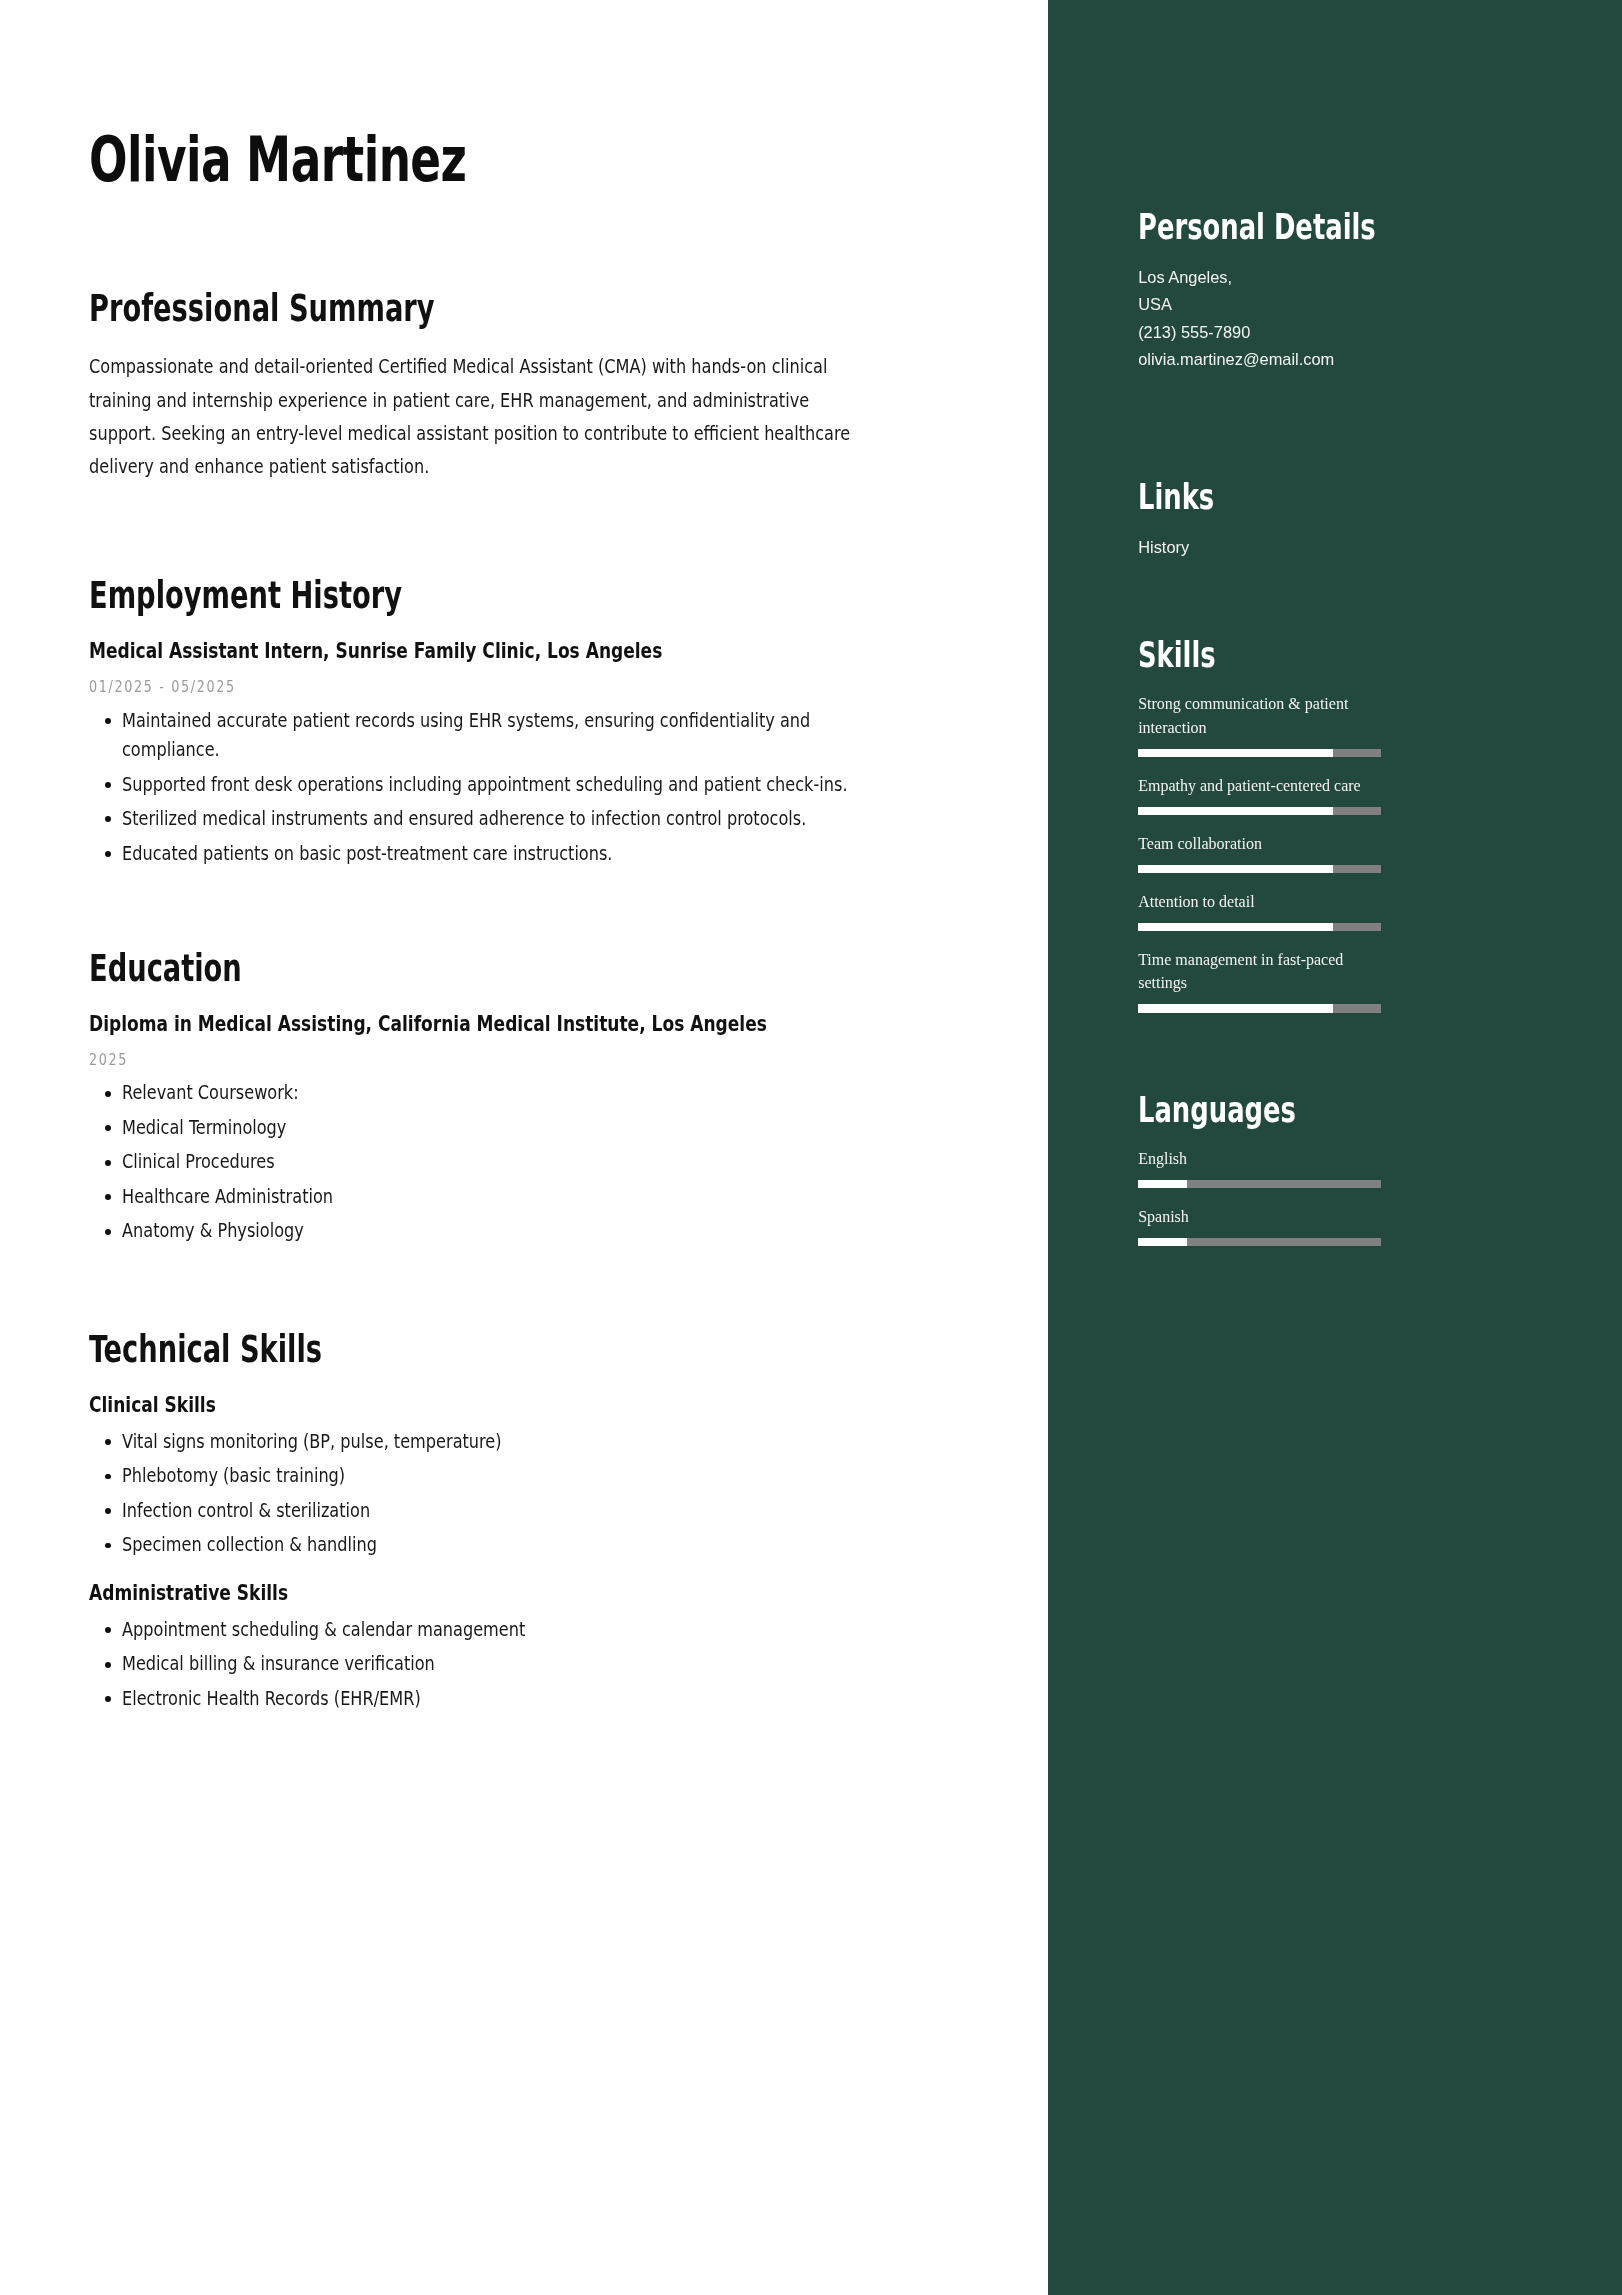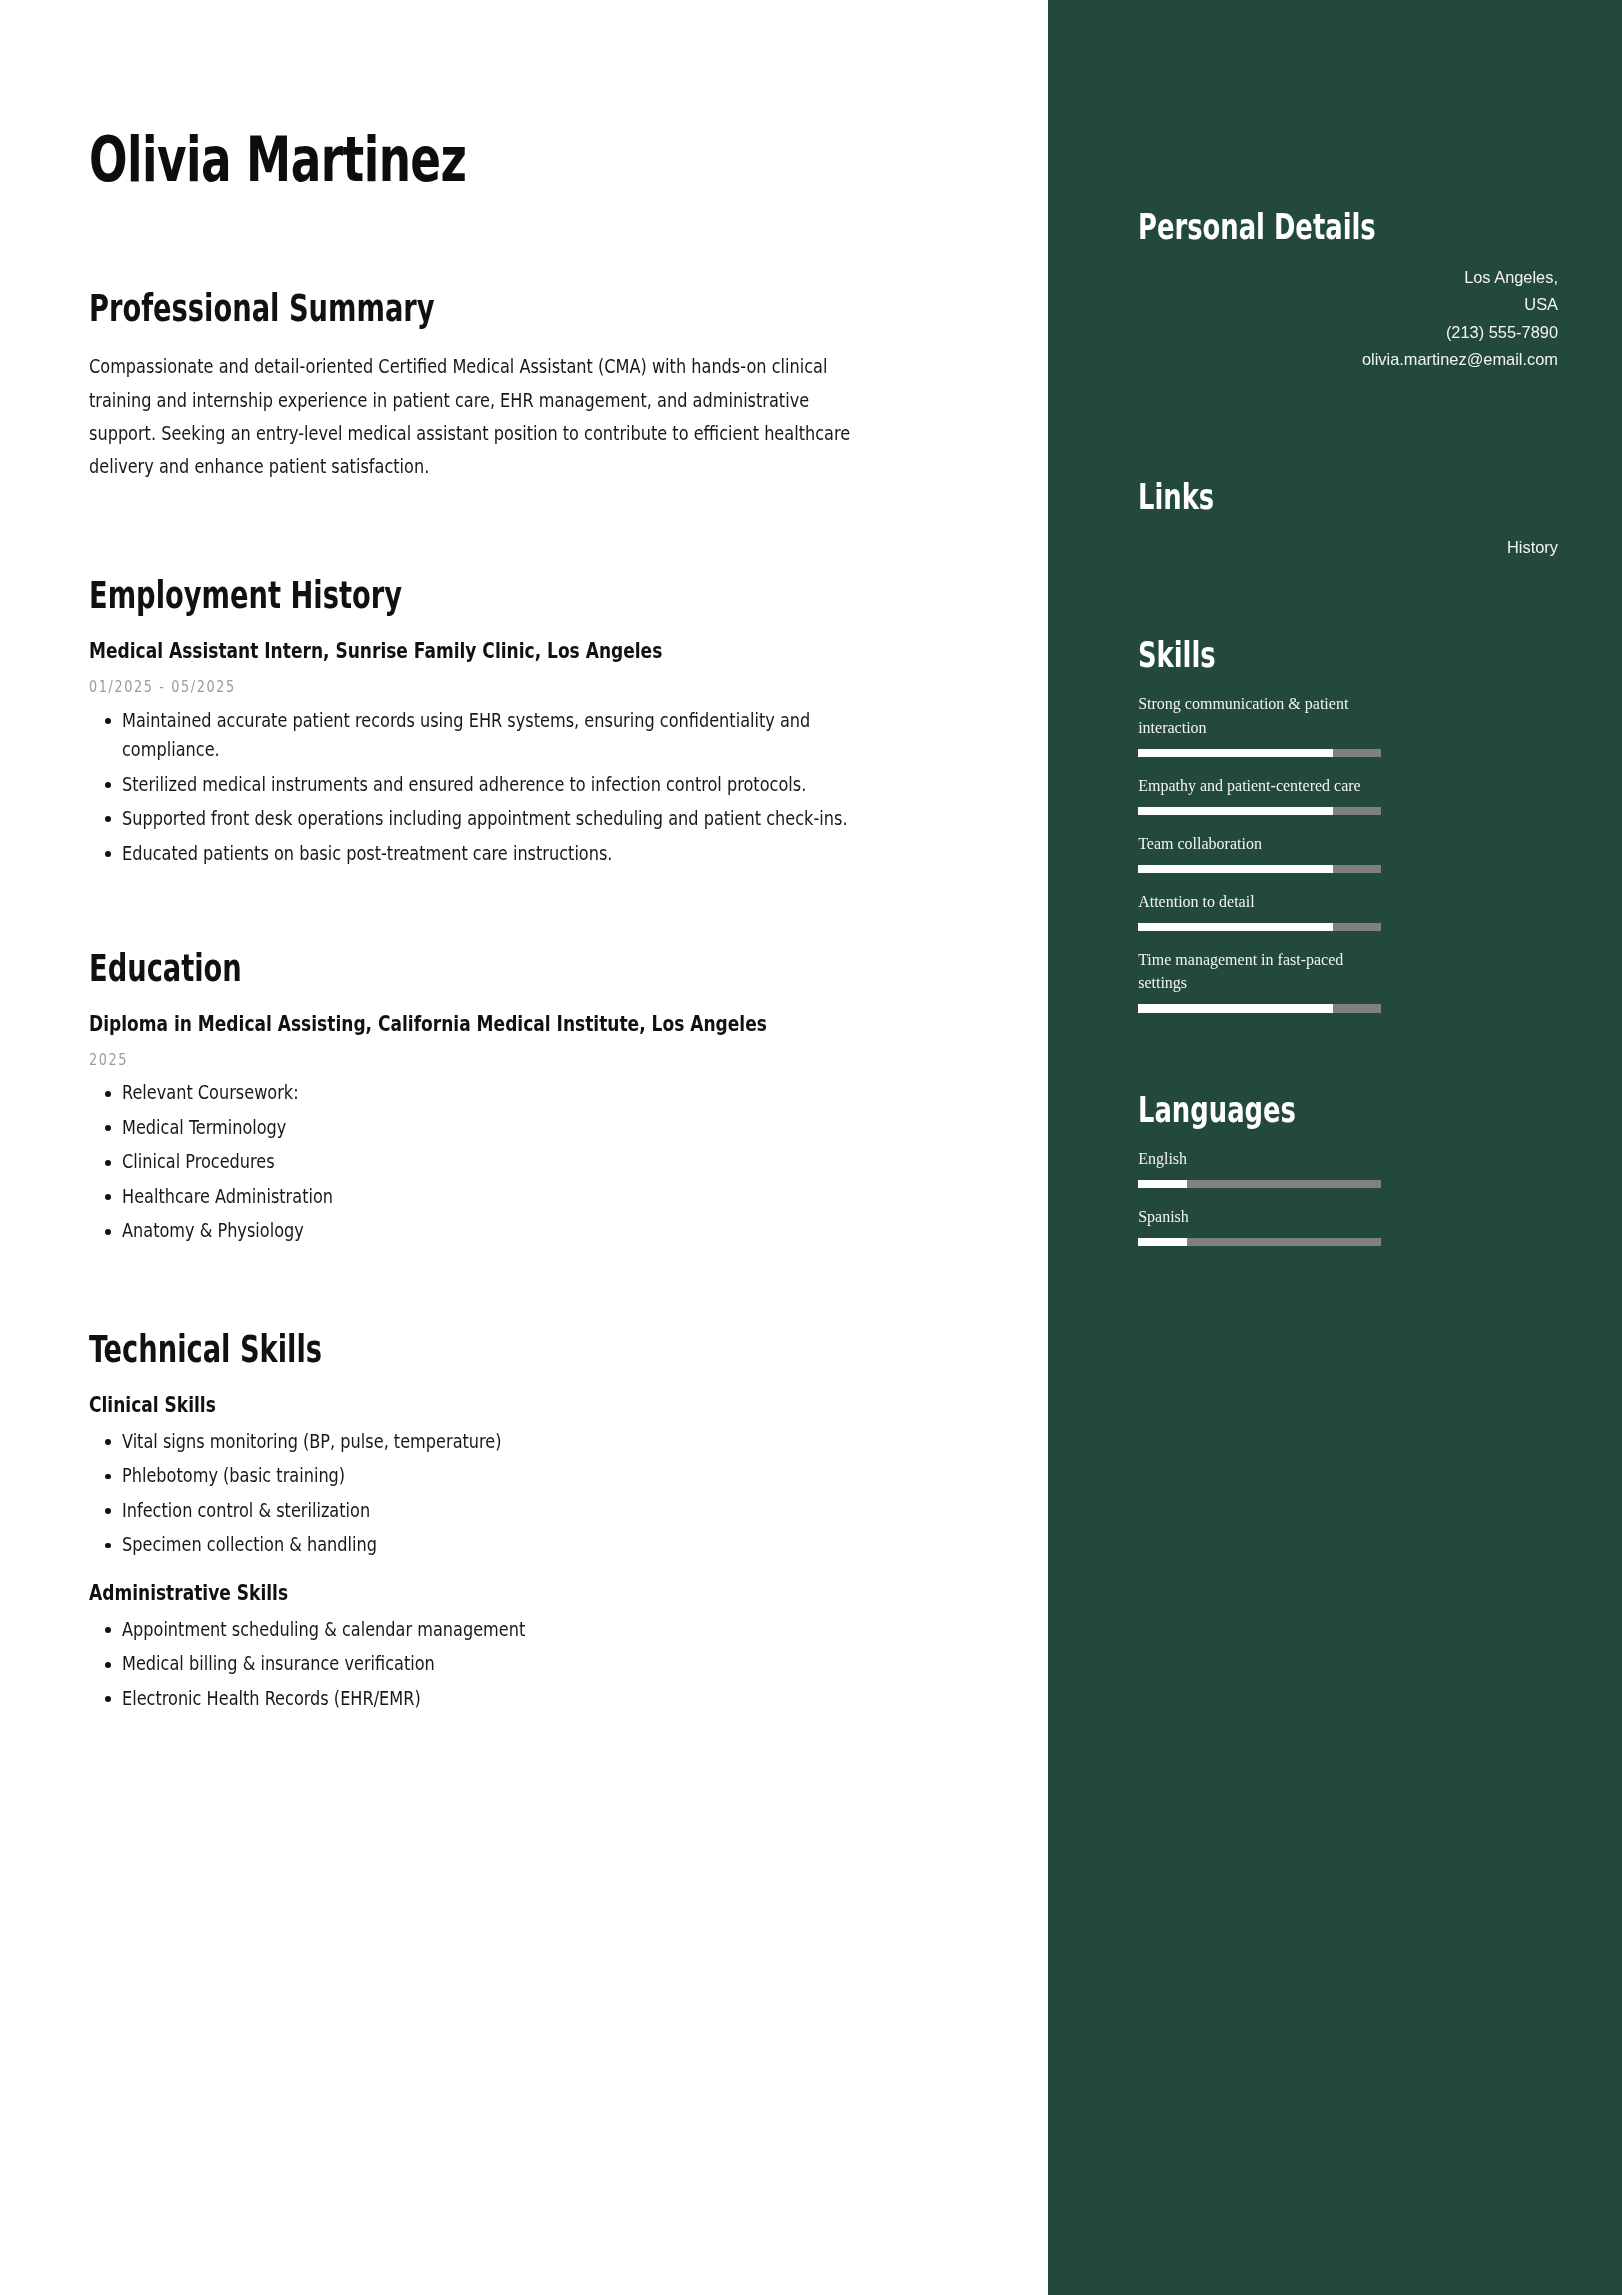--- a/index.html
+++ b/index.html
@@ -118,21 +118,20 @@
     transform:scaleX(0.82);
     transform-origin:left center;
     white-space:nowrap;
     margin-bottom:17px;
   }
   .side-text {
     font-size:16.4px;
     line-height:1.68;
     color:#f4f4f2;
     font-family:"Liberation Sans", sans-serif;
-    text-align:right;
   }
   .side-gap-links   { margin-top:105px; }
   .side-gap-skills  { margin-top:76px; }
   .side-gap-lang    { margin-top:79px; }
 
   .meter-row { margin-bottom:2.6px; }
   .meter-label {
     font-family:Liberation Serif, serif;
     font-size:16px;
     line-height:1.46;
@@ -168,24 +167,24 @@
 
     <div class="section sec-gap-2">
       <div class="sec-title">Employment History</div>
       <div class="job-title">Medical Assistant Intern, Sunrise Family Clinic, Los Angeles</div>
       <div class="job-date">01/2025 - 05/2025</div>
       <ul class="bullets">
         <li>
             <span class="btxt">Maintained accurate patient records using EHR systems, ensuring confidentiality and compliance.</span>
           </li>
         <li>
+            <span class="btxt">Supported front desk operations including appointment scheduling and patient check-ins.</span>
+          </li>
+        <li>
             <span class="btxt">Sterilized medical instruments and ensured adherence to infection control protocols.</span>
-          </li>
-        <li>
-            <span class="btxt">Supported front desk operations including appointment scheduling and patient check-ins.</span>
           </li>
         <li>
             <span class="btxt">Educated patients on basic post-treatment care instructions.</span>
           </li>
       </ul>
     </div>
 
     <div class="section sec-gap-3">
       <div class="sec-title">Education</div>
       <div class="edu-title">Diploma in Medical Assisting, California Medical Institute, Los Angeles</div>

